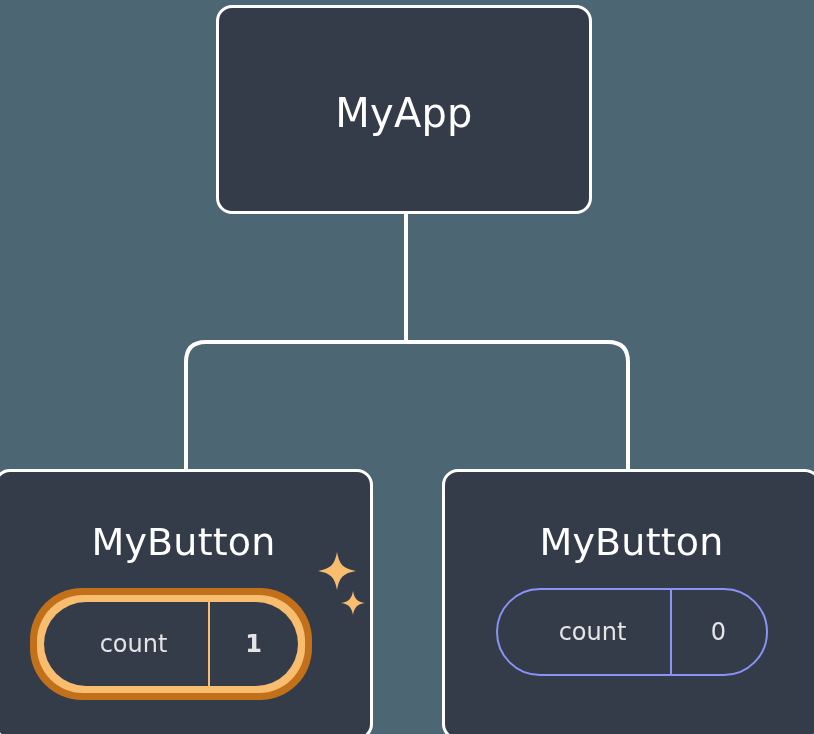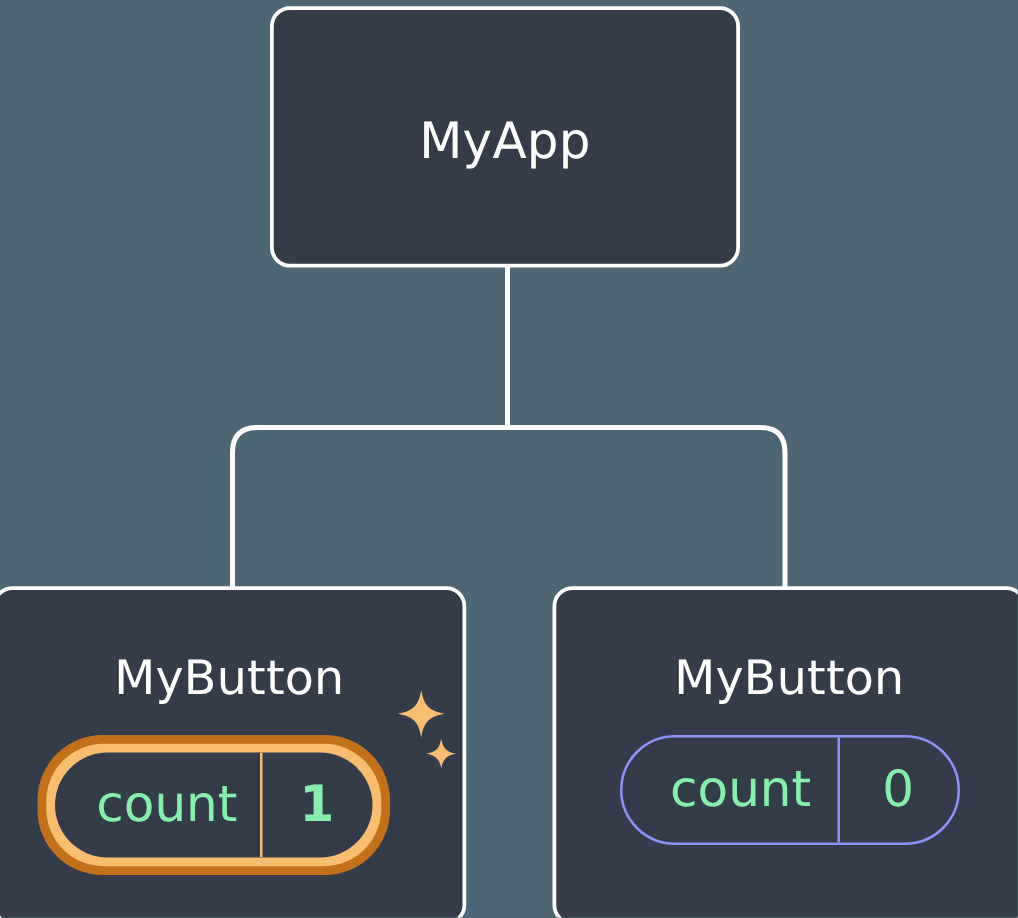--- a/index.html
+++ b/index.html
@@ -98,22 +98,22 @@
     align-items: stretch;
     height: 88px;
     border: 2px solid #8a93f7;
     border-radius: 44px;
     box-sizing: border-box;
   }
   .pill-key, .pill-val {
     display: flex;
     align-items: center;
     justify-content: center;
-    color: #86efac;
-    font-size: 40px;
+    color: #e5e5e5;
+    font-size: 24px;
     font-weight: 400;
     box-sizing: border-box;
   }
   .pill-key {
     width: 172px;
     padding-left: 18px;
   }
   .pill-val {
     width: 96px;
     border-left: 2px solid #8a93f7;

